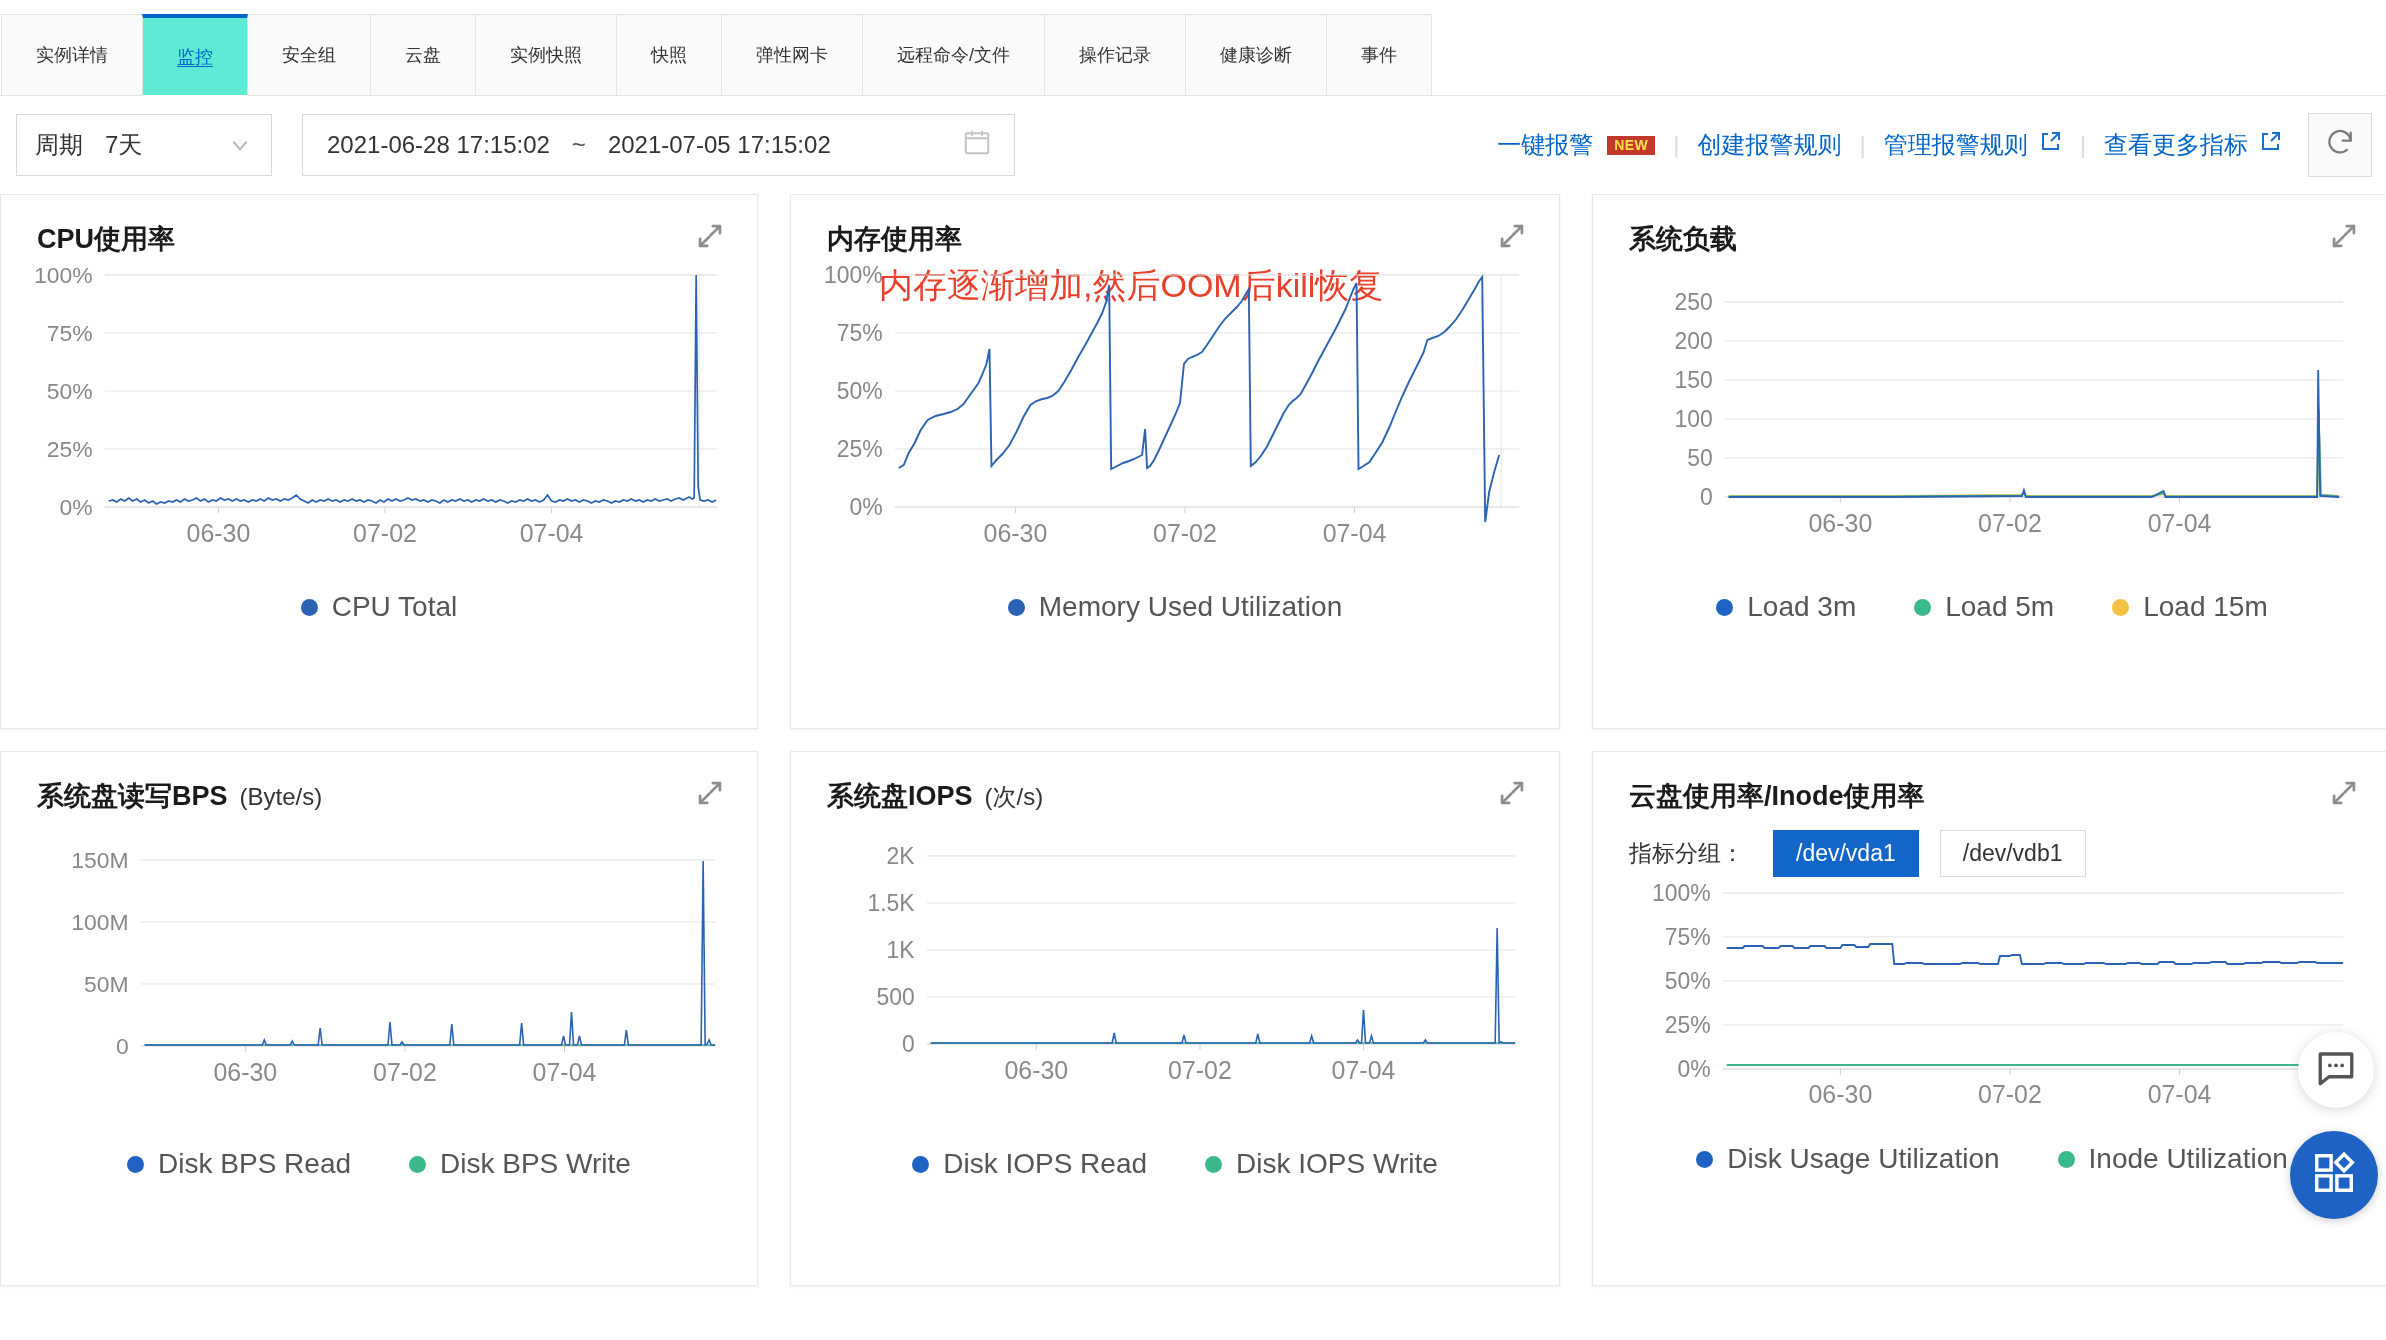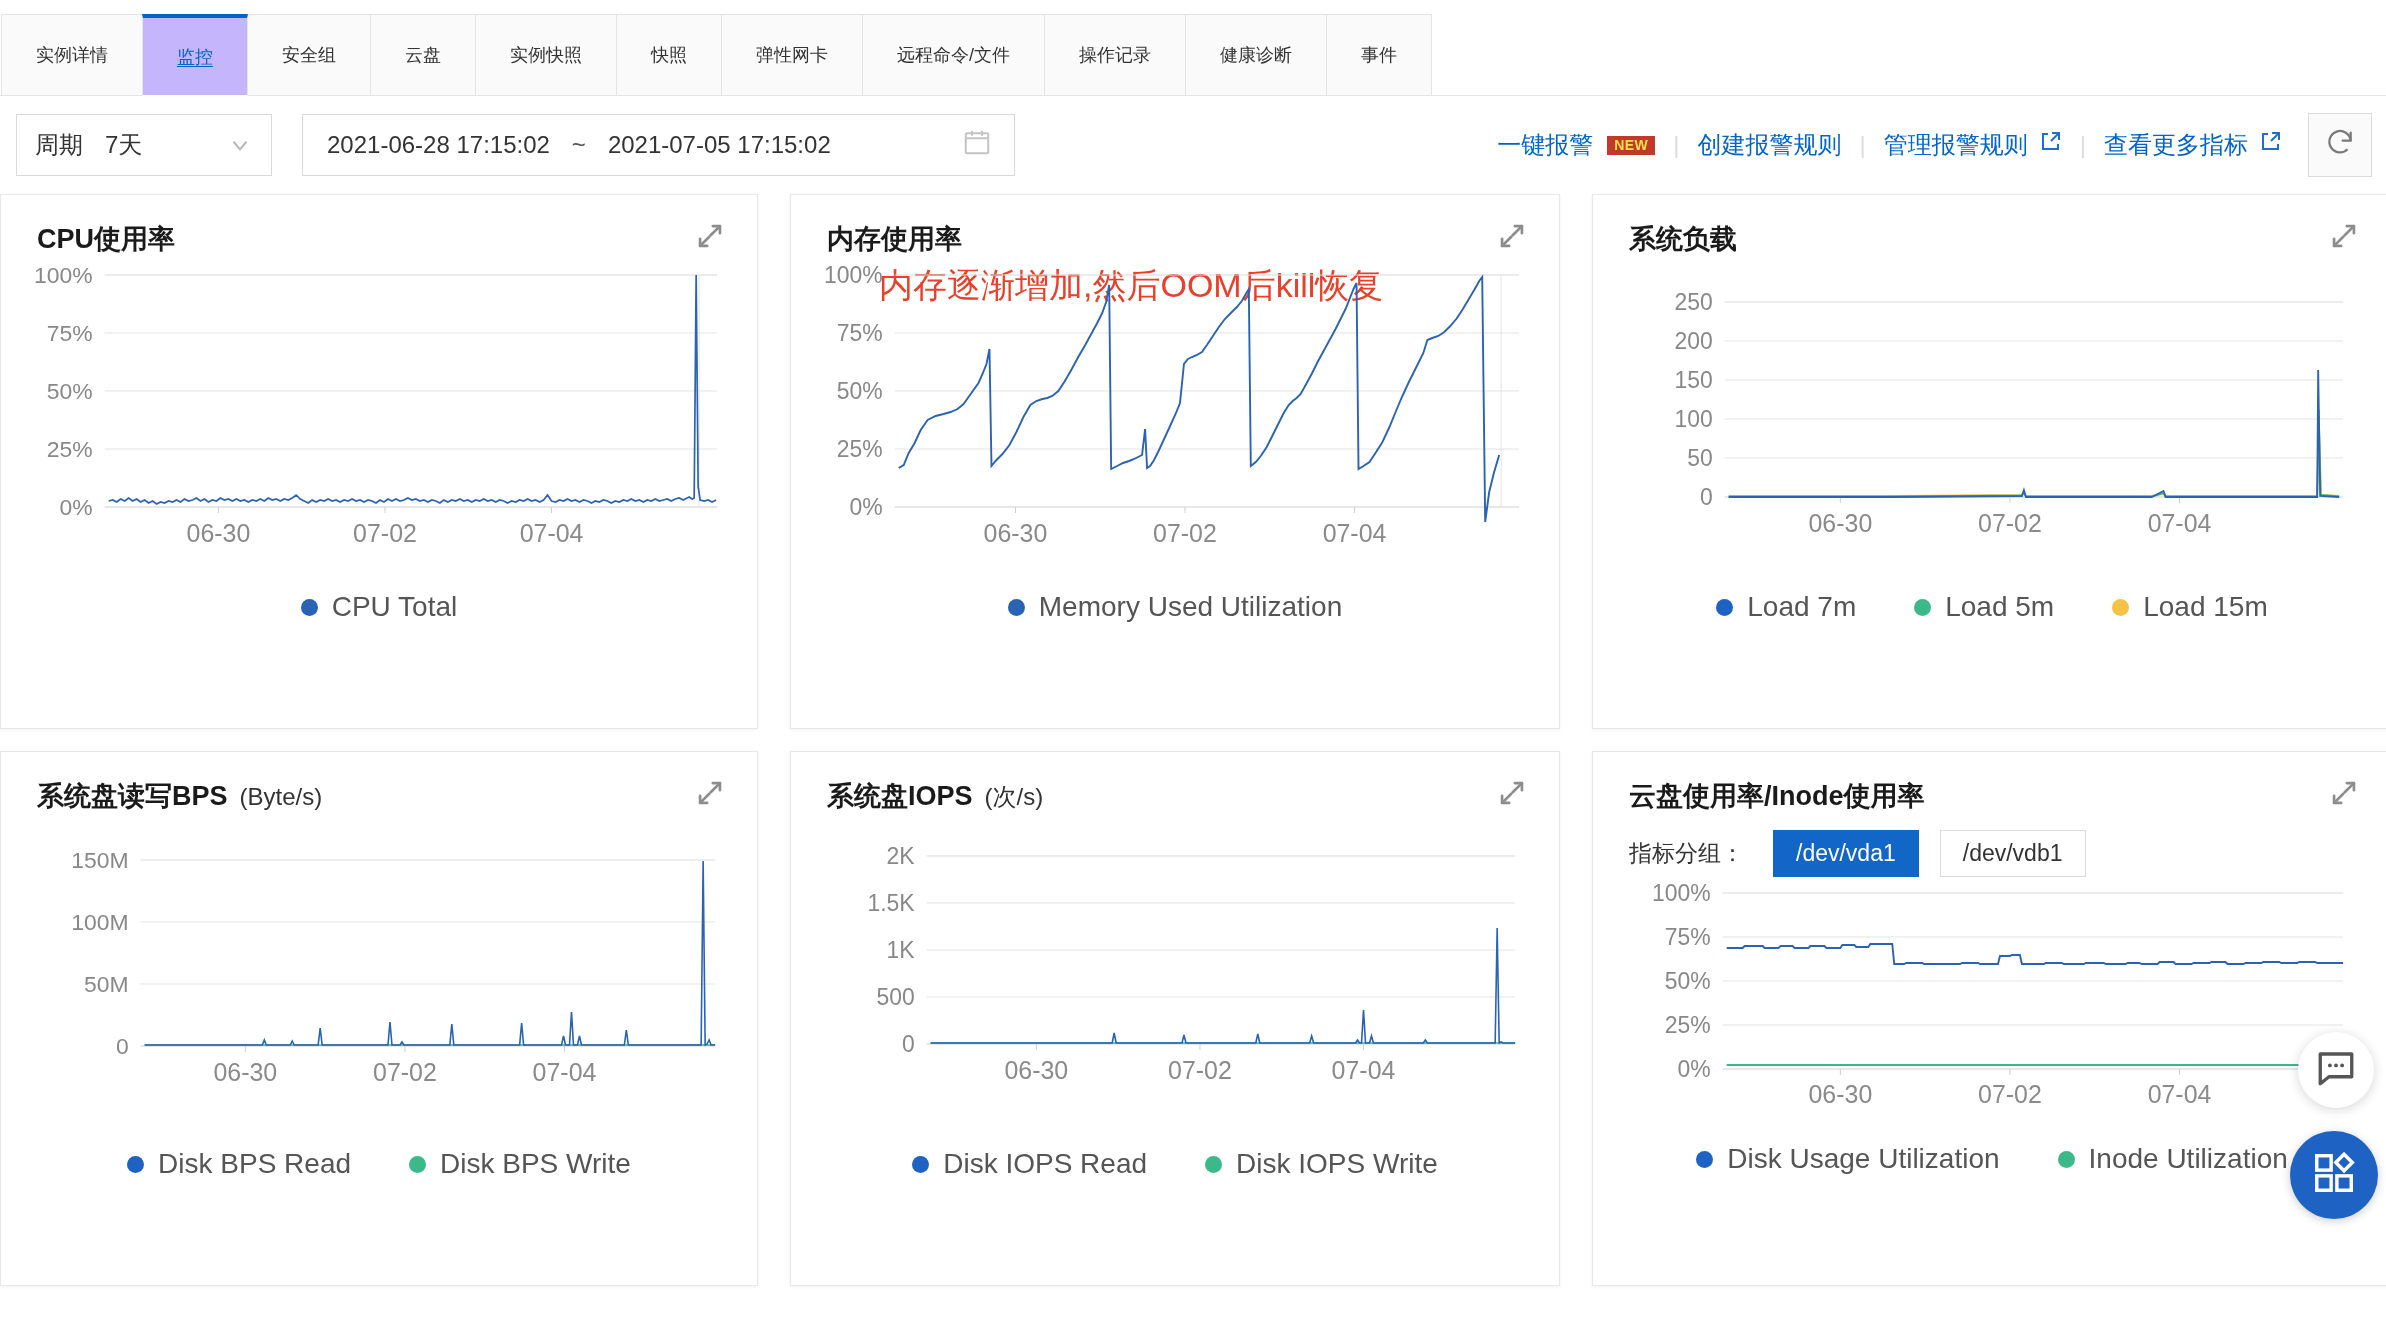--- a/index.html
+++ b/index.html
@@ -36,21 +36,21 @@
     background: #fafafa;
     border: 1px solid #e3e4e6;
     border-bottom: 1px solid #e3e4e6;
     margin-right: -1px;
     position: relative;
     white-space: nowrap;
     cursor: pointer;
     z-index: 1;
   }
   .tab.active {
-    background: #c4b5fd;
+    background: #5eead4;
     color: #0064c8;
     border-top: 4px solid #0064c8;
     border-bottom: 1px solid #ffffff;
     z-index: 3;
     font-weight: 400;
   }
   .tab.active .tab-label { text-decoration: underline; text-underline-offset: 3px; }
 
   
   .toolbar {
@@ -464,21 +464,21 @@
         <text class="tickfont-x" x="418" y="275" text-anchor="middle">07-02</text>
         <text class="tickfont-x" x="588" y="275" text-anchor="middle">07-04</text>
         <path fill="none" stroke="#f5c343" stroke-width="1.8" d="M136,239 L300,239 L430,238 L432,236 L434,239 L560,239 L572,237 L574,239 L726,239 L728,176 L730,238 L748,239"></path>
         <path fill="none" stroke="#3cb98b" stroke-width="1.8" d="M136,239.5 L300,239.5 L430,238.5 L432,235 L434,239.5 L560,239.5 L572,236 L574,239.5 L726,239.5 L727.5,153 L729.5,238 L748,239.5"></path>
         <path fill="none" stroke="#2a62b4" stroke-width="1.8" d="M136,240 L300,240 L430,239 L432,233 L434,240 L560,240 L572,234 L574,240 L726,240 L727,113 L729,239 L748,240"></path>
       </svg>
     </div>
     <div class="legend">
       <div class="legend-item">
         <span class="legend-dot" style="background:#1e63c4"></span>
-        <span>Load 7m</span>
+        <span>Load 3m</span>
       </div>
       <div class="legend-item">
         <span class="legend-dot" style="background:#3cb98b"></span>
         <span>Load 5m</span>
       </div>
       <div class="legend-item">
         <span class="legend-dot" style="background:#f5c343"></span>
         <span>Load 15m</span>
       </div>
     </div>

